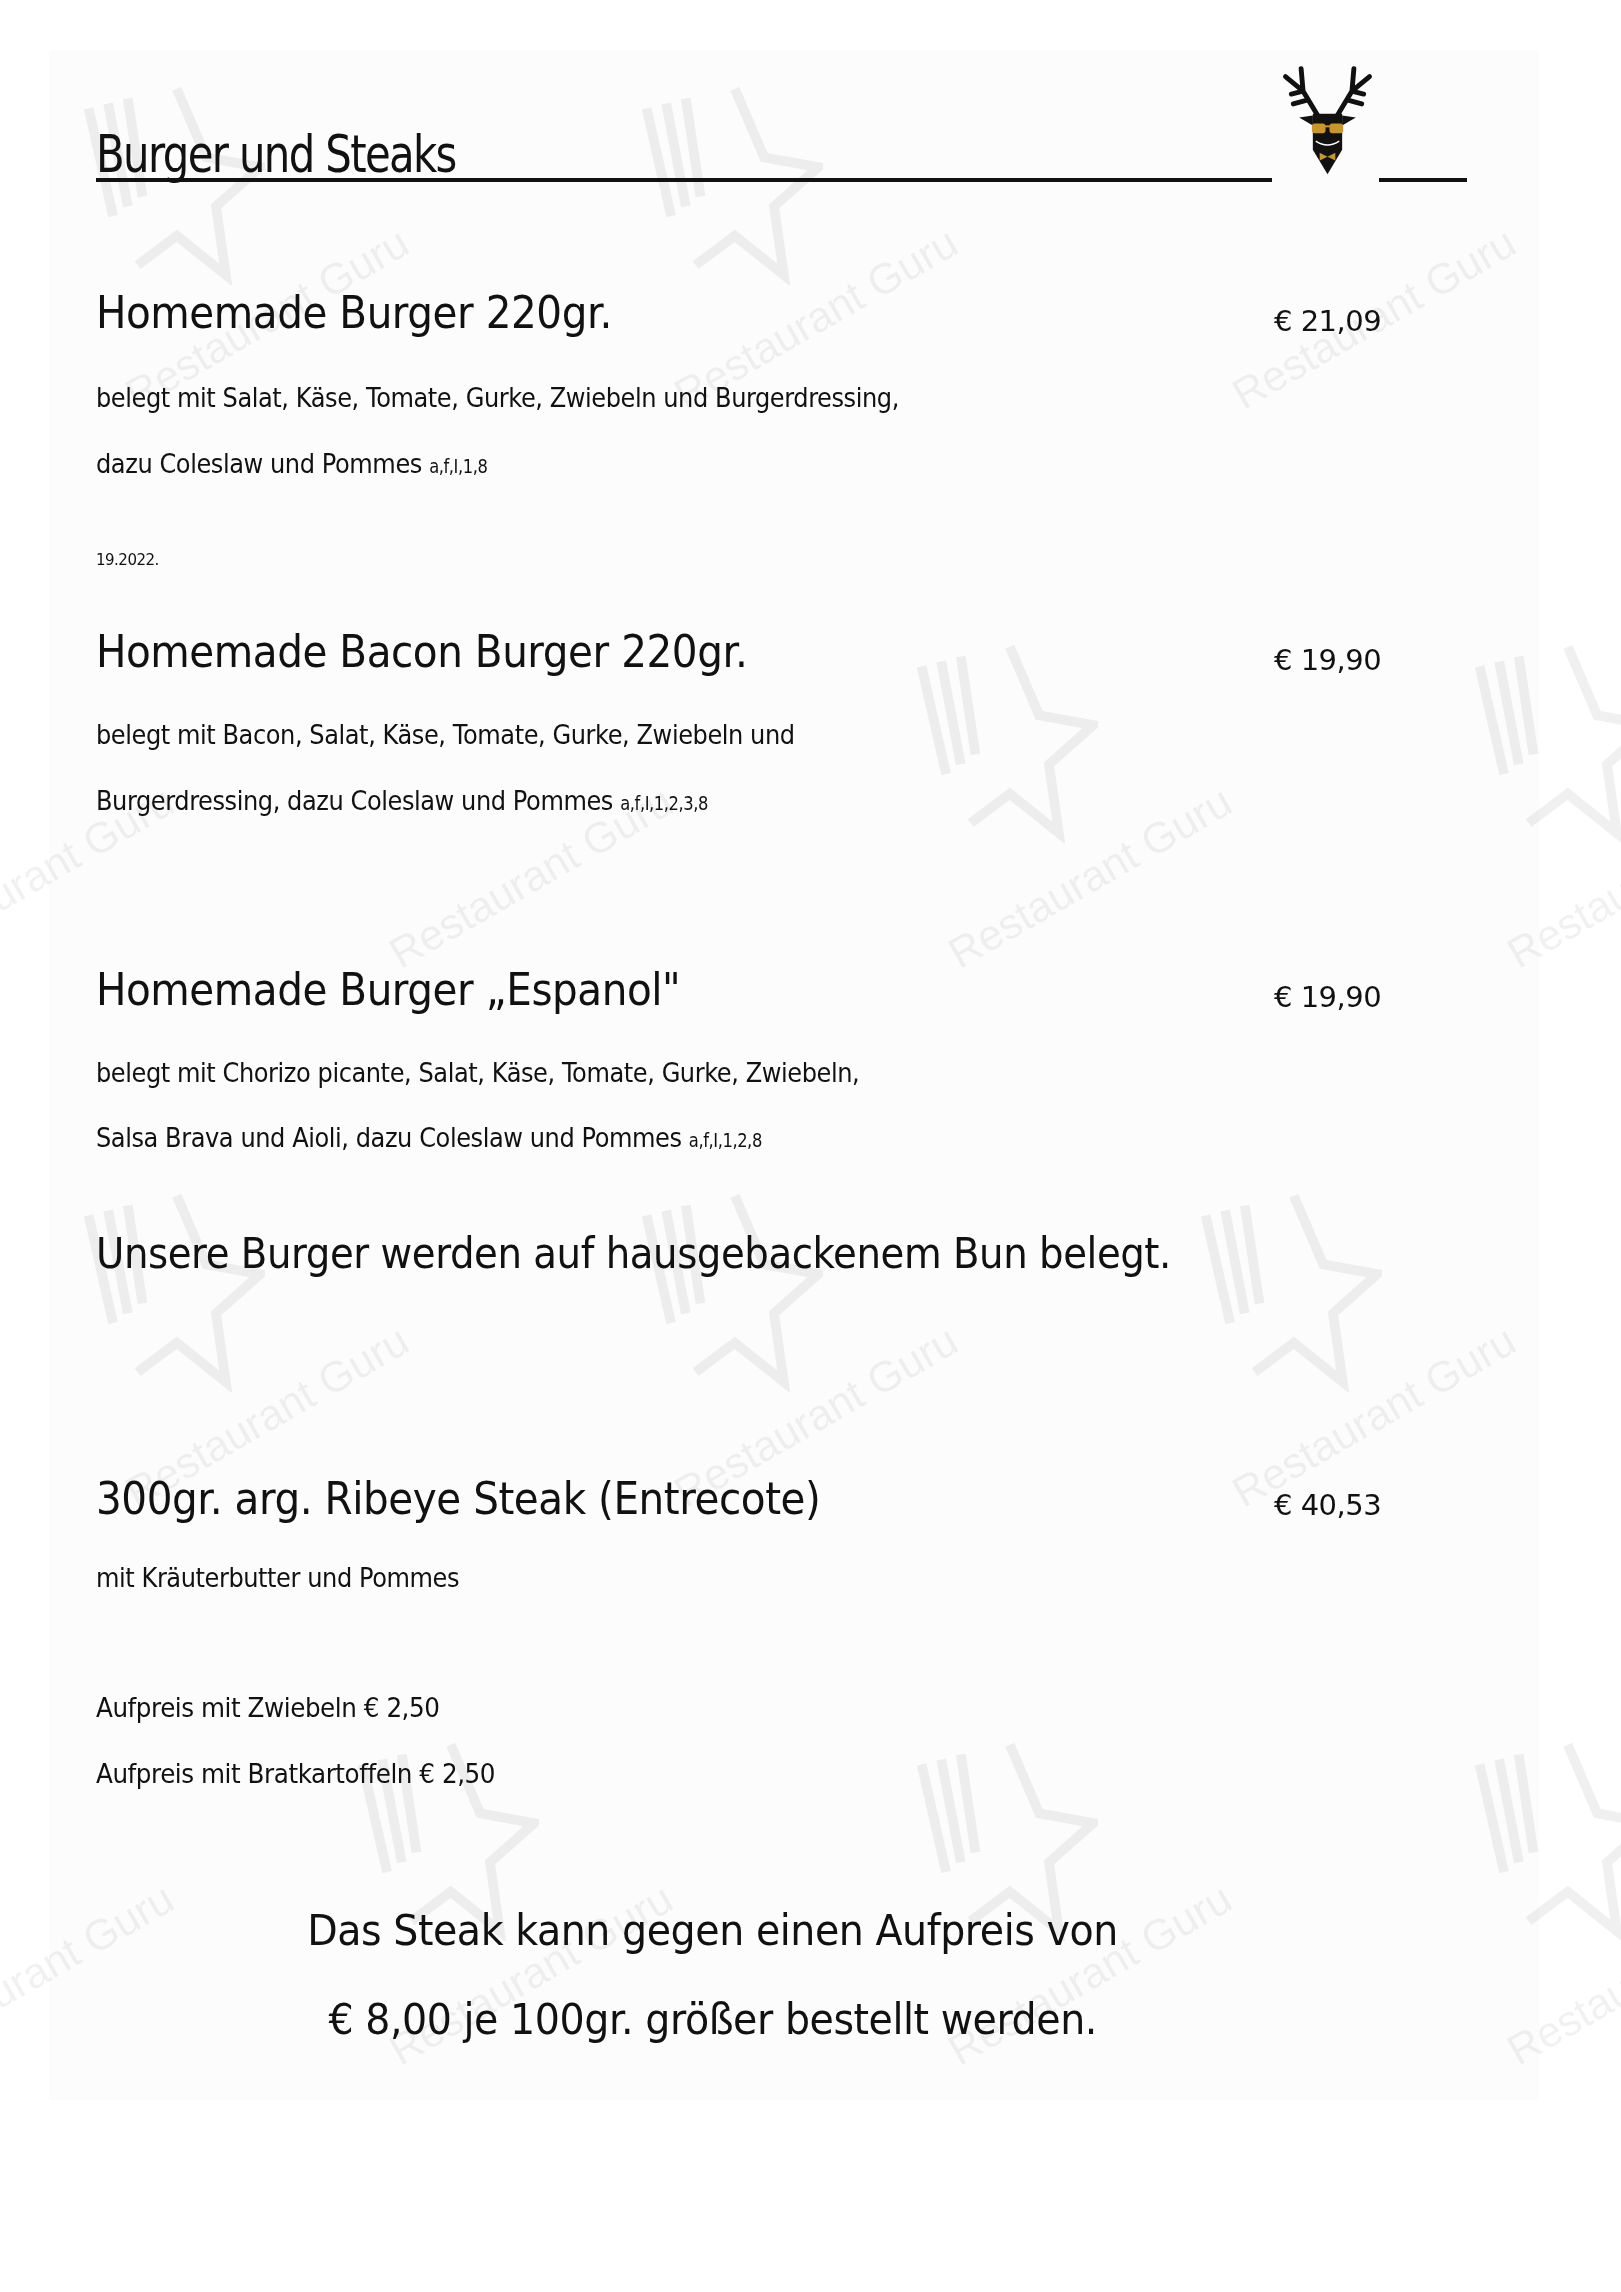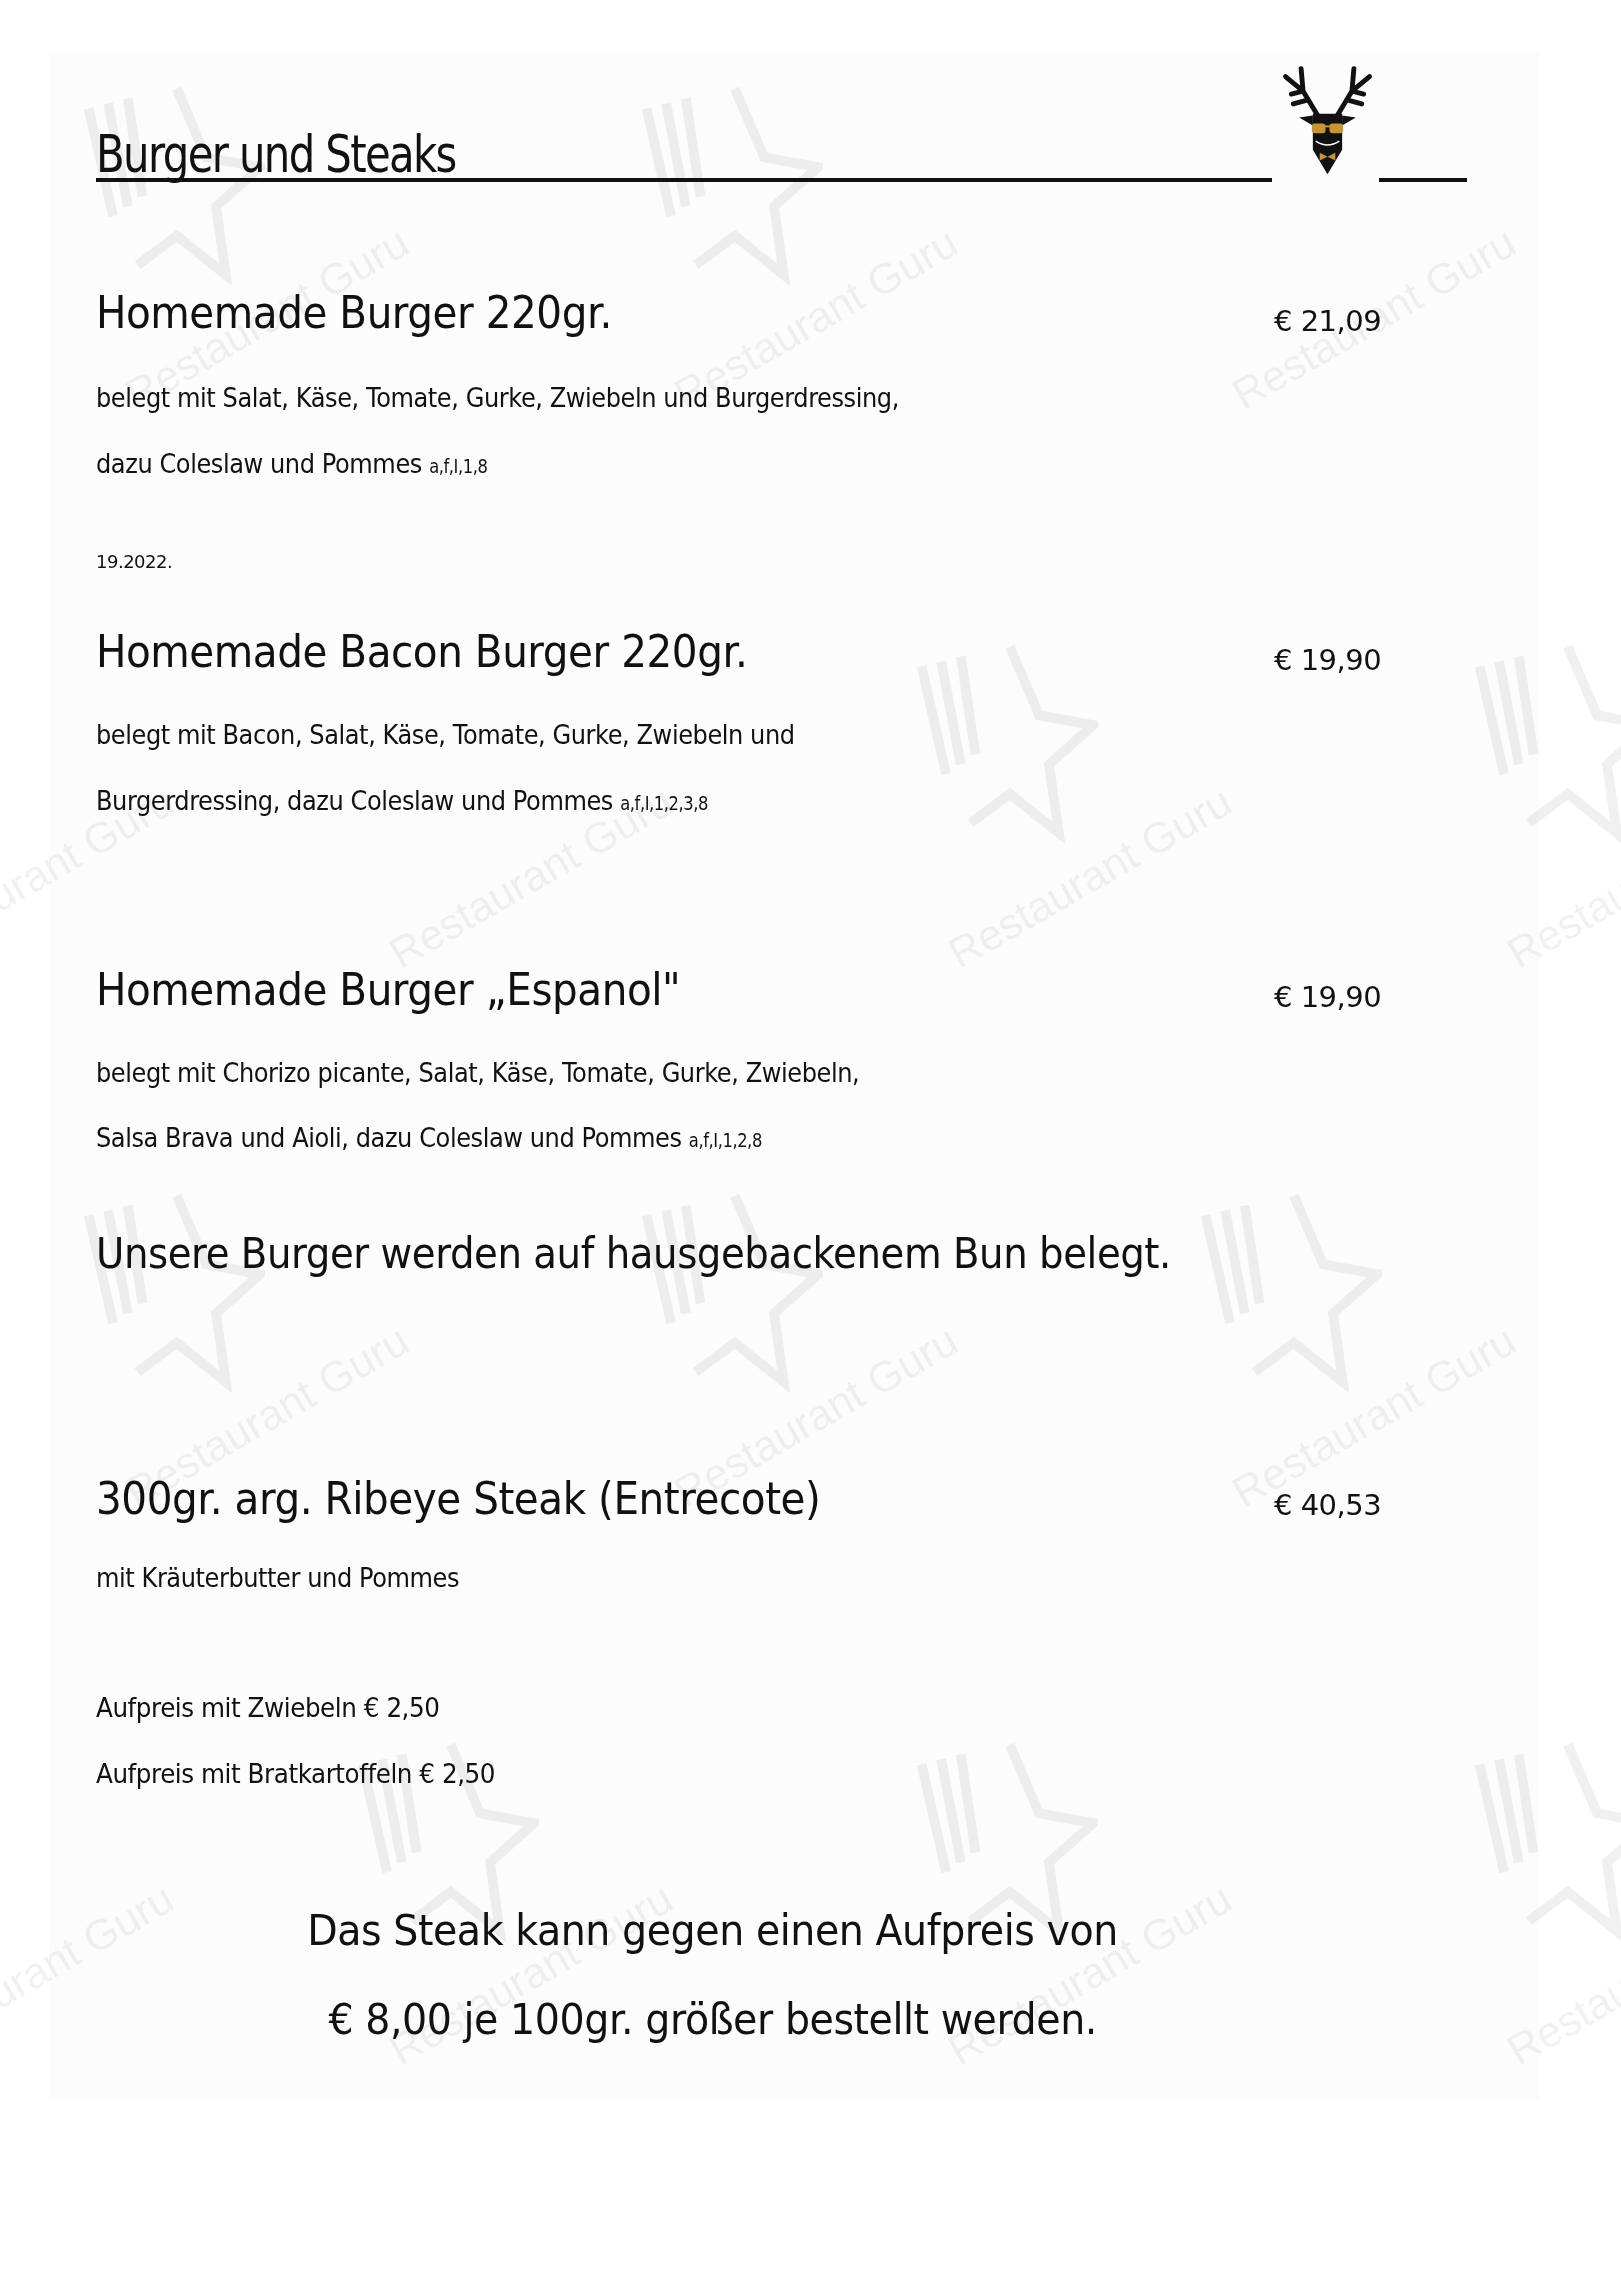--- a/index.html
+++ b/index.html
@@ -42,21 +42,21 @@
     transform: scaleX(0.9); transform-origin: left;
   }
   .price {
     position: absolute; left: 1274px; font-size: 29px; white-space: nowrap;
   }
   .desc {
     position: absolute; left: 96px; font-size: 27.4px; white-space: nowrap;
     transform: scaleX(0.88); transform-origin: left;
   }
   .allergen { font-size: 18.6px; }
-  .tiny { position: absolute; left: 96px; top: 551px; font-size: 18px; }
+  .tiny { position: absolute; left: 96px; top: 551px; font-size: 15px; }
   .note {
     position: absolute; left: 96px; top: 1228px; font-size: 43px; white-space: nowrap;
     transform: scaleX(0.9); transform-origin: left;
   }
   .surcharge {
     position: absolute; left: 96px; font-size: 27.4px; white-space: nowrap;
     transform: scaleX(0.9); transform-origin: left;
   }
   .footer-note {
     position: absolute; left: 0; width: 1426px; text-align: center;

